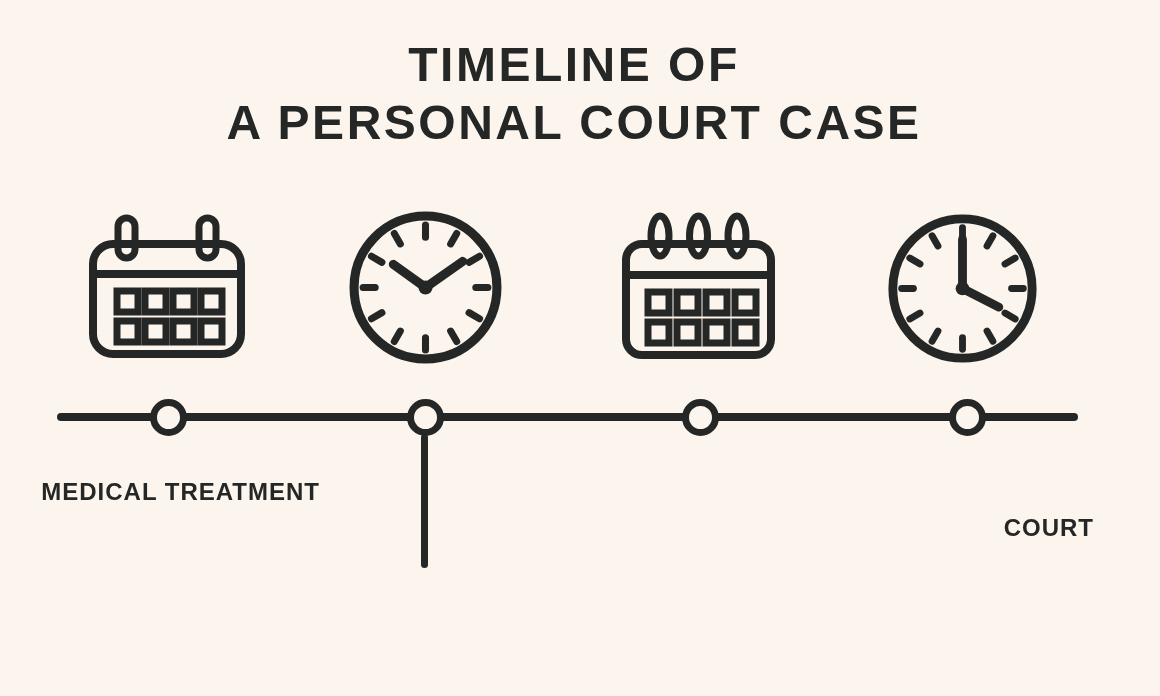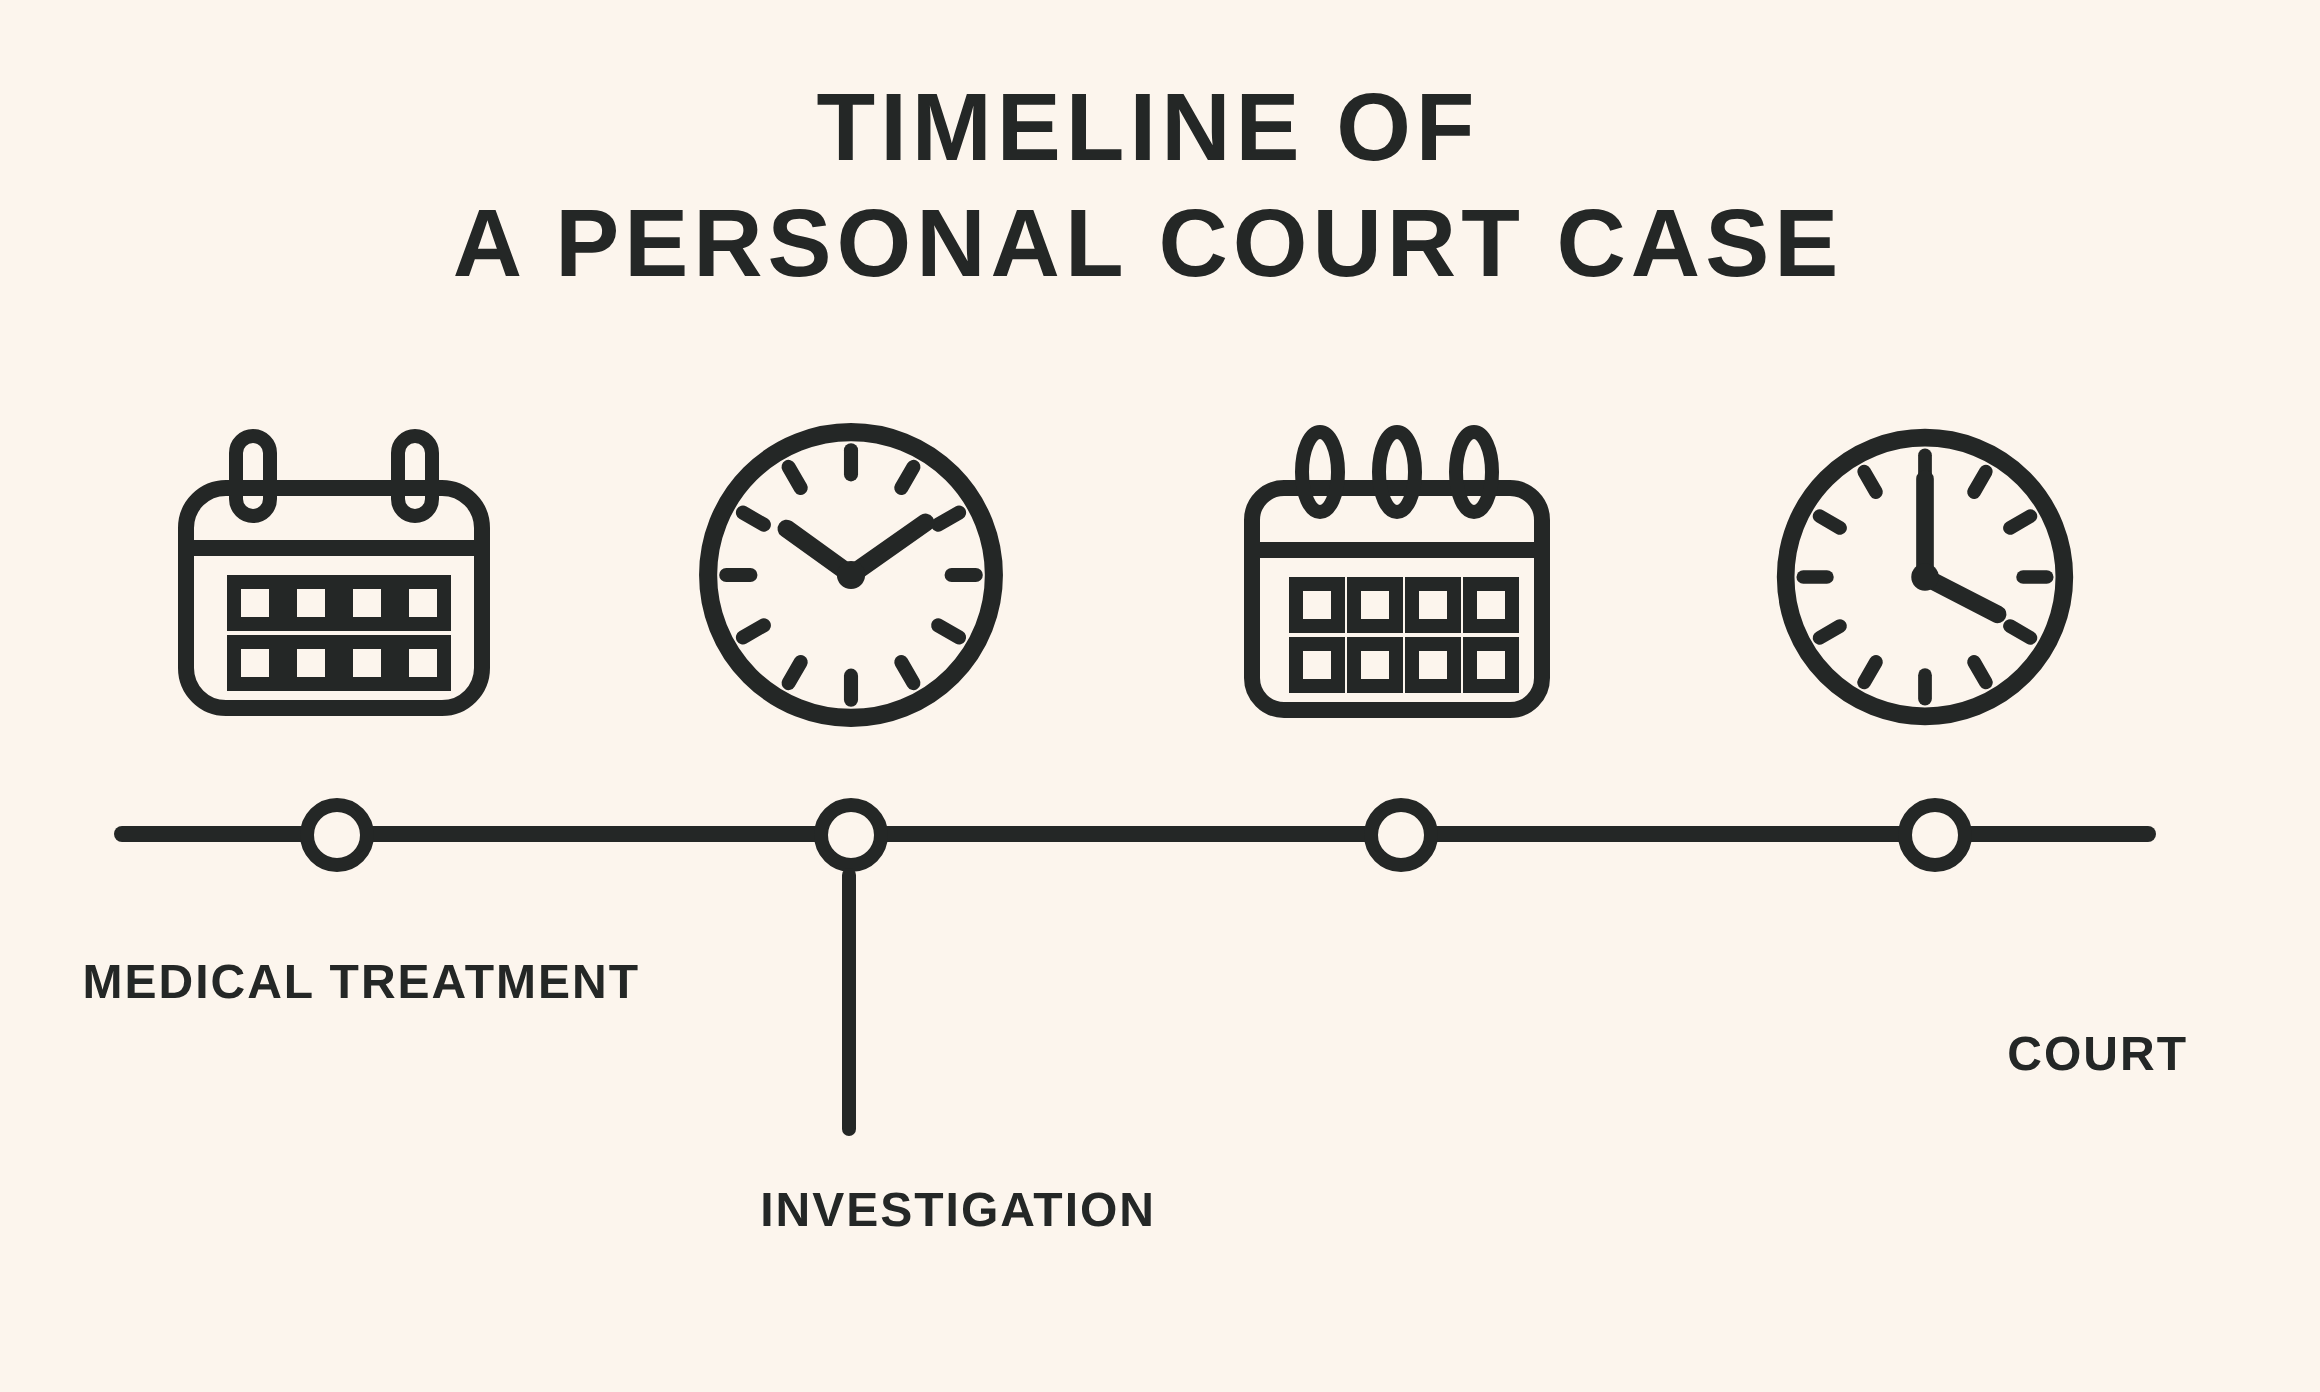--- a/index.html
+++ b/index.html
@@ -187,16 +187,15 @@
   </div>
 
   <div class="timeline-line"></div>
   <div class="timeline-node node-1"></div>
   <div class="timeline-node node-2"></div>
   <div class="timeline-node node-3"></div>
   <div class="timeline-node node-4"></div>
   <div class="drop-connector"></div>
 
   <div class="stage-label label-medical">MEDICAL TREATMENT</div>
-  <div class="stage-label label-investigation">INVESTIGATION</div>
   <div class="stage-label label-court">COURT</div>
 
 </div>
 
 </body></html>

